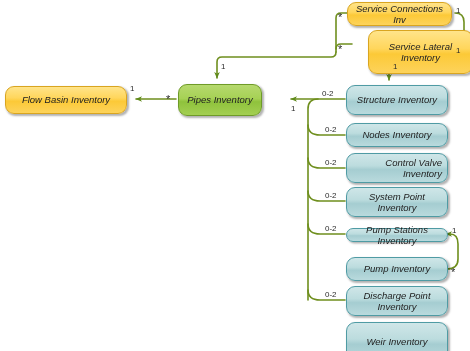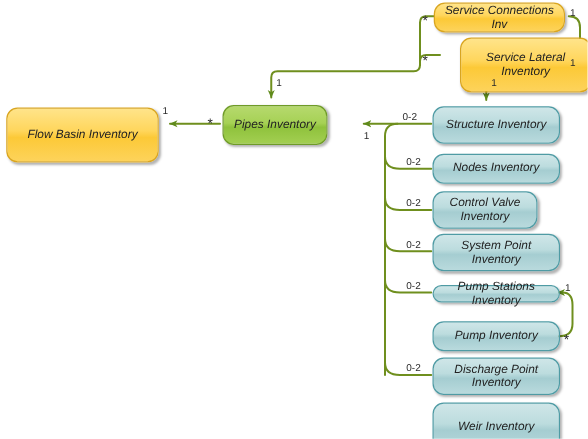--- a/index.html
+++ b/index.html
@@ -91,37 +91,37 @@
   </svg>
 
   <div class="node yellow" style="left:347px;top:2px;width:105px;height:24px;">
     <span>Service Connections Inv</span>
   </div>
 
   <div class="node yellow" style="left:347px;top:30px;width:105px;height:44px;margin-left:21px;">
     <span>Service Lateral Inventory</span>
   </div>
 
-  <div class="node yellow" style="left:5px;top:86px;width:122px;height:44px;text-align:center;">
+  <div class="node yellow" style="left:5px;top:86px;width:122px;height:28px;text-align:center;">
     <span>Flow Basin Inventory</span>
   </div>
 
   <div class="node green" style="left:178px;top:84px;width:84px;height:32px;">
     <span>Pipes Inventory</span>
   </div>
 
   <div class="node blue" style="left:346px;top:85px;width:102px;height:30px;">
     <span>Structure Inventory</span>
   </div>
 
   <div class="node blue" style="left:346px;top:123px;width:102px;height:24px;">
     <span>Nodes Inventory</span>
   </div>
 
-  <div class="node blue" style="left:346px;top:153px;width:84px;height:30px;">
+  <div class="node blue" style="left:346px;top:153px;width:102px;height:30px;text-align:right;">
     <span>Control Valve Inventory</span>
   </div>
 
   <div class="node blue" style="left:346px;top:187px;width:102px;height:30px;">
     <span>System Point Inventory</span>
   </div>
 
   <div class="node blue" style="left:346px;top:228px;width:102px;height:14px;">
     <span>Pump Stations Inventory</span>
   </div>

